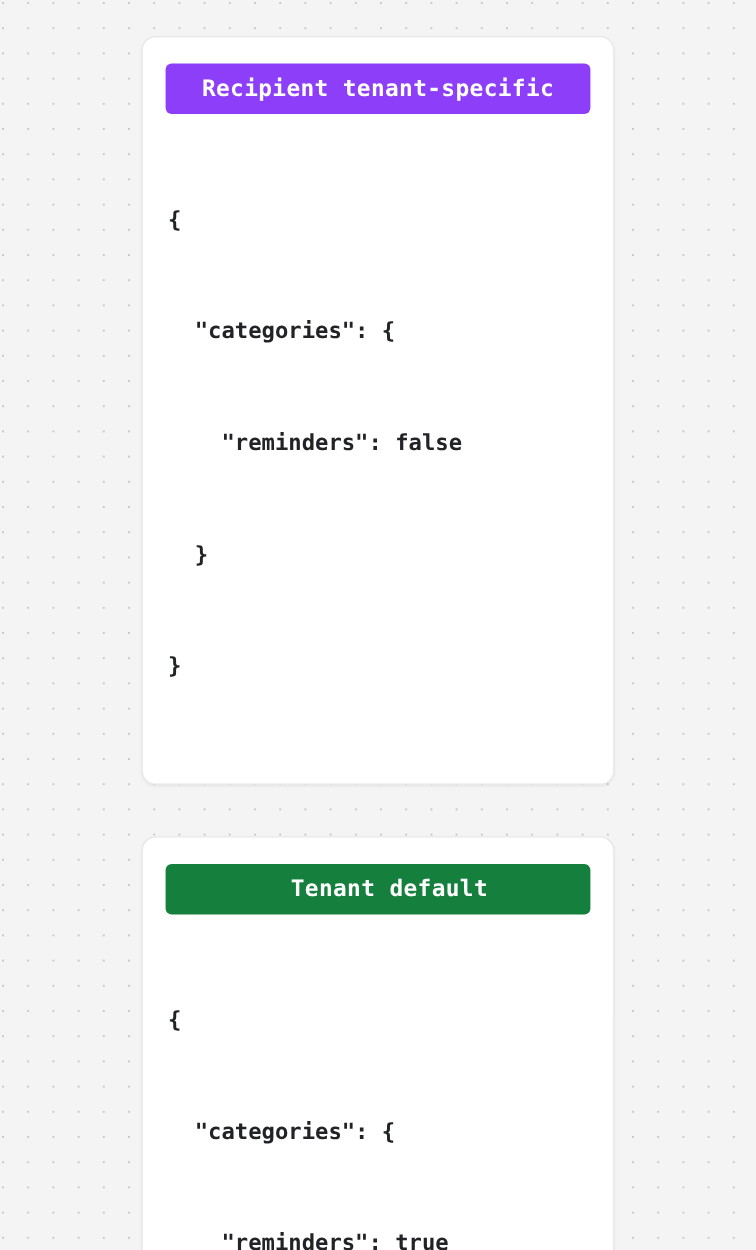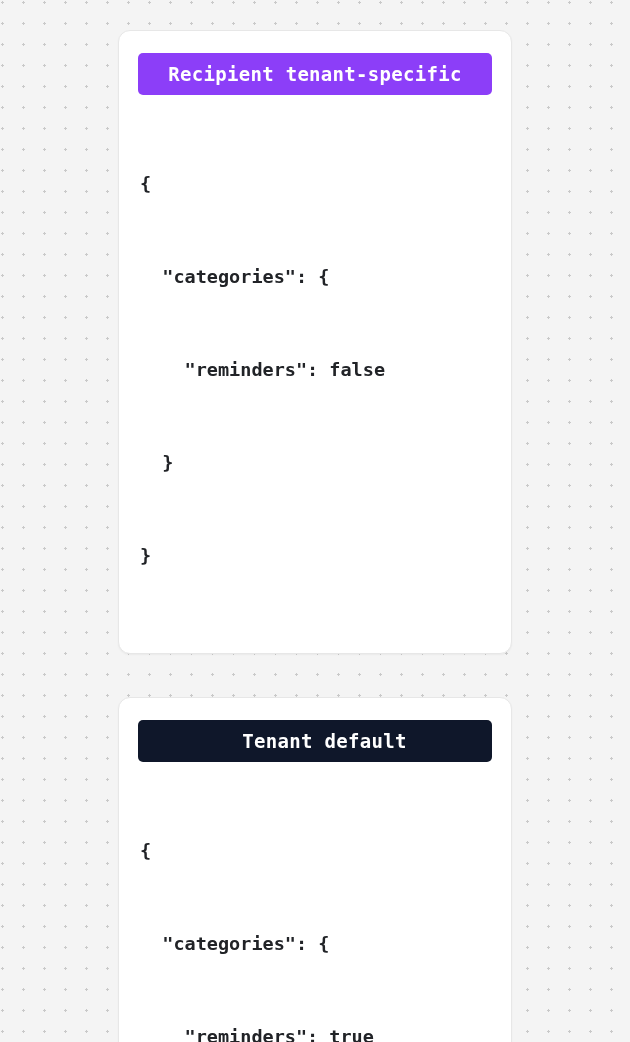--- a/index.html
+++ b/index.html
@@ -83,21 +83,21 @@
     <div class="card-body">
       <span class="code-line">{</span>
       <span class="code-line">  "categories": {</span>
       <span class="code-line">    "reminders": false</span>
       <span class="code-line">  }</span>
       <span class="code-line">}</span>
     </div>
   </div>
 
   <div class="card">
-    <div class="card-header" style="background-color: #0f172a; padding-left: 19px;">Tenant default</div>
+    <div class="card-header" style="background-color: #15803d; padding-left: 19px;">Tenant default</div>
     <div class="card-body">
       <span class="code-line">{</span>
       <span class="code-line">  "categories": {</span>
       <span class="code-line">    "reminders": true</span>
       
       
     </div>
   </div>
 
 </div>

